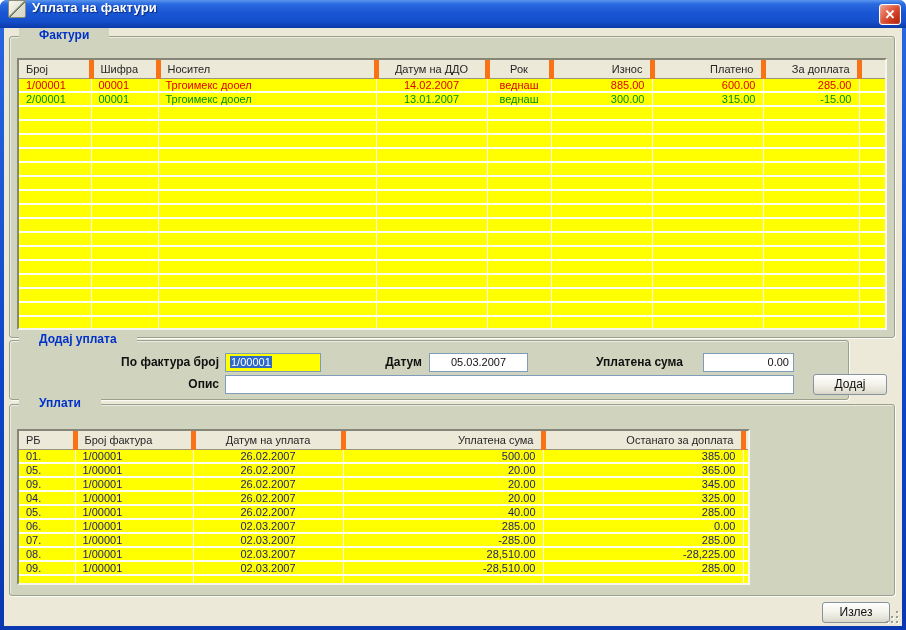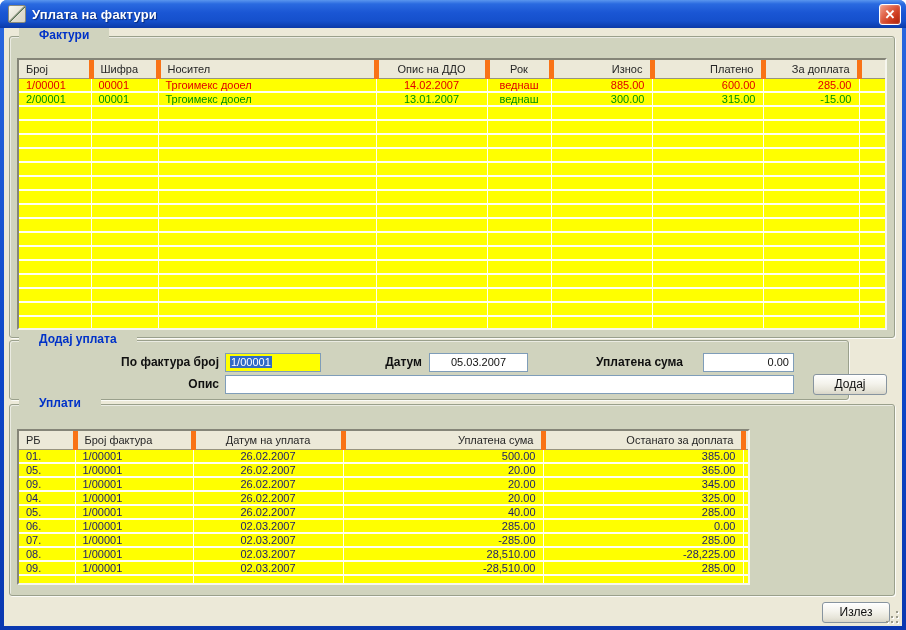--- a/index.html
+++ b/index.html
@@ -9,21 +9,21 @@
   
   .window {
     position:relative; width:906px; height:630px;
     background:linear-gradient(180deg,#2a68e0 0%,#0d46c8 60%,#0a38b0 100%);
     border-radius:7px 7px 0 0;
   }
   .titlebar {
     position:absolute; left:0; top:0; width:906px; height:28px;
     background:linear-gradient(180deg,#5a96ee 0%,#2a6ae0 14%,#1a56d4 45%,#1550cc 75%,#0b3aa8 100%);
     border-radius:7px 7px 0 0;
-    display:flex; align-items:center;
+    display:flex; 
   }
   .app-icon {
     width:18px; height:18px; margin:0 6px 0 8px;
     background:linear-gradient(135deg,#f8f8f0 0%,#e8e6da 45%,#c8c6b8 46%,#3a5a3a 55%,#e0ded0 56%,#d8d6c8 100%);
     border:1px solid #8a8a7a; border-radius:2px;
   }
   .window-title {
     color:#fff; font-size:13px; font-weight:bold;
     text-shadow:1px 1px 1px #082a7a; letter-spacing:.2px;
   }
@@ -157,21 +157,21 @@
               <col style="width:101px">
             <col style="width:111px">
               <col style="width:96px">
               <col style="width:26px">
           </colgroup>
           <thead>
             <tr>
               <th>Број</th>
               <th>Шифра</th>
               <th>Носител</th>
-              <th>Опис на ДДО</th>
+              <th>Датум на ДДО</th>
               <th>Рок</th>
               <th>Износ</th>
               <th>Платено</th>
               <th>За доплата</th>
               <th></th>
             </tr>
           </thead>
           <tbody>
               <tr class="fg-red">
                 <td>1/00001</td>

